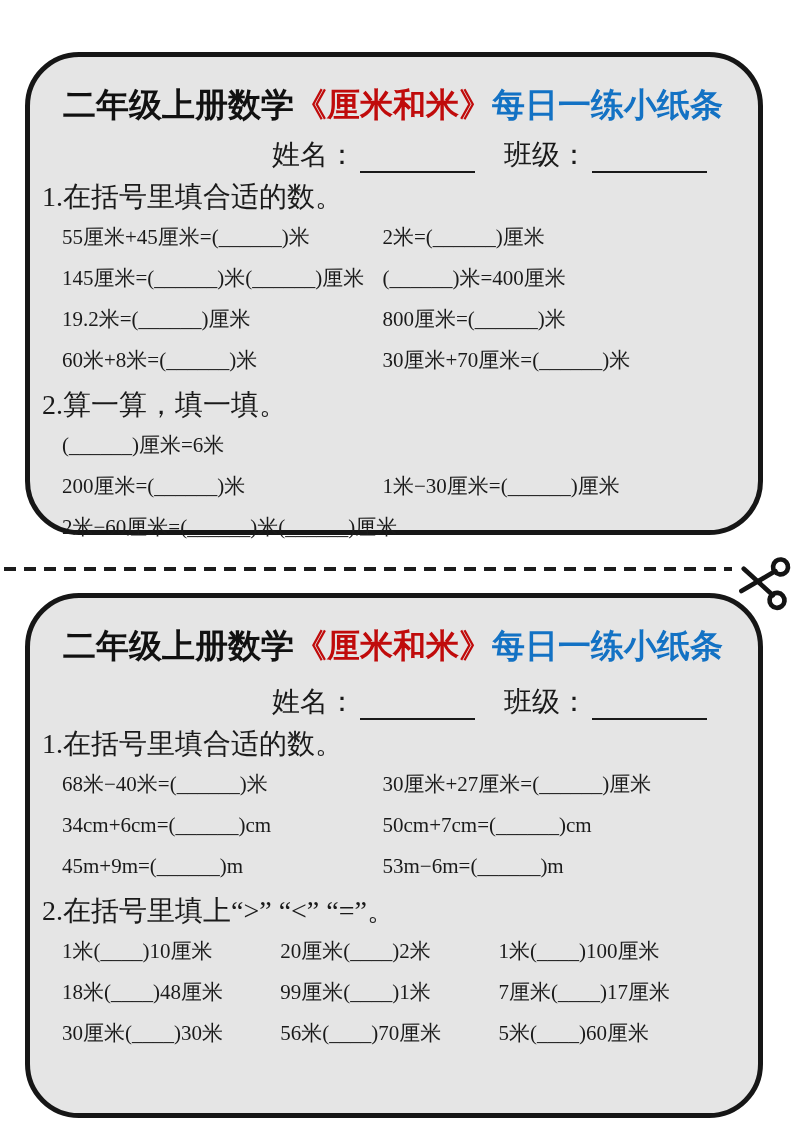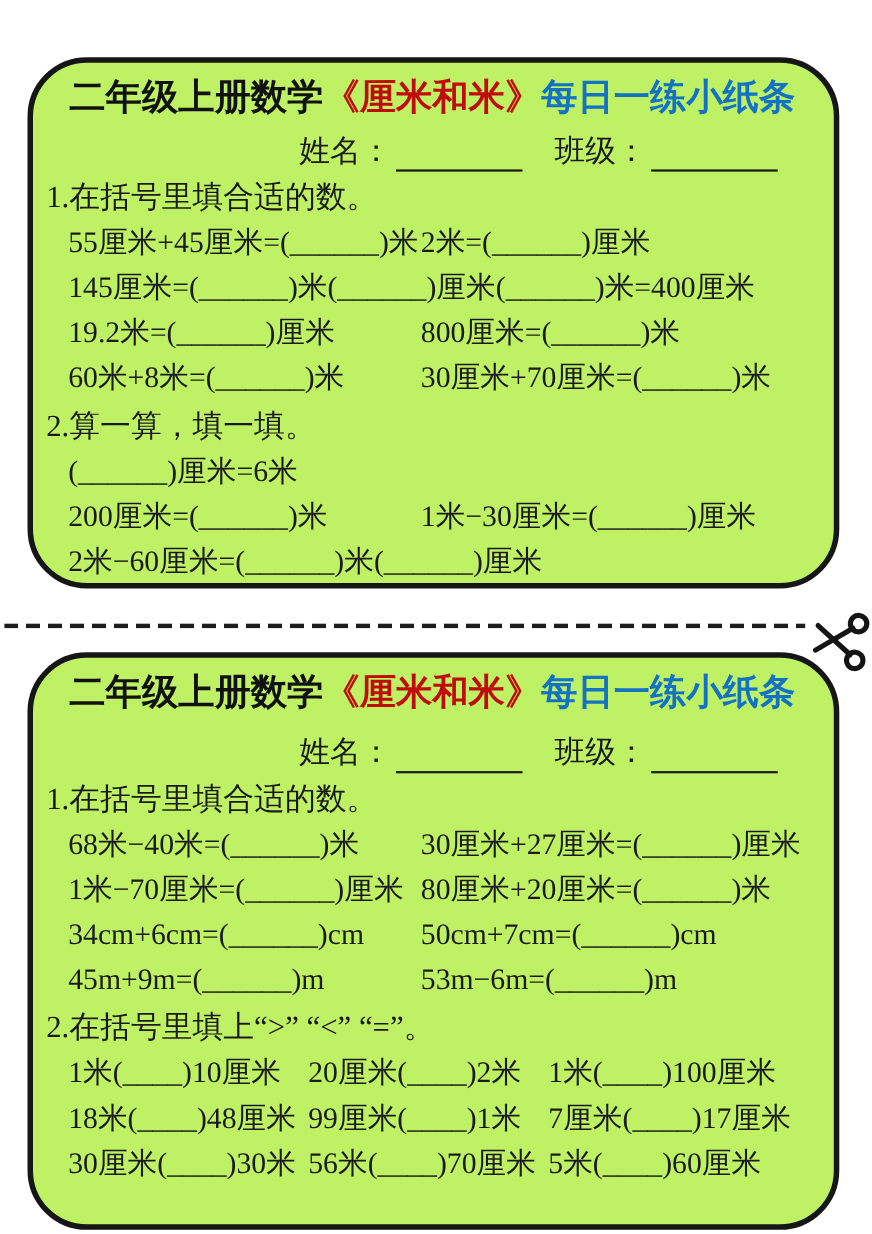--- a/index.html
+++ b/index.html
@@ -3,22 +3,22 @@
 <meta charset="utf-8">
 <style>
   html,body { margin:0; padding:0; }
   body {
     width:793px; height:1122px; position:relative; background:#ffffff;
     font-family:"Liberation Serif","DejaVu Serif",serif; color:#1a1a1a;
     overflow:hidden;
   }
   .card {
     position:absolute; left:25px; width:738px; box-sizing:border-box;
-    background:#bef264; border:5px solid #161616; border-radius:54px;
-    padding:7px 14px 0 12px;
+    background:#e5e5e5; border:5px solid #161616; border-radius:54px;
+    padding:24px 14px 0 12px;
   }
   #card1 { top:52px;  height:483px; }
   #card2 { top:593px; height:525px; }
 
   .title {
     text-align:center; white-space:nowrap;
     font-family:"DejaVu Sans","Liberation Sans",sans-serif;
     font-weight:900; font-size:33px; line-height:48px; color:#111;
   }
   .t-red  { color:#c00b0b; }
@@ -29,21 +29,21 @@
     font-size:28px; line-height:36px; white-space:nowrap;font-family:Liberation Serif, serif;
   }
   .blank {
     display:inline-block; width:115px; height:32px;
     border-bottom:2px solid #1a1a1a; margin-left:4px;
   }
   .cls { margin-left:29px; }
 
   .heading { font-size:28px; line-height:40px; margin-top:4px; white-space:nowrap; }
   .prow {
-    display:flex; padding-left:20px; font-size:27px; line-height:41px;
+    display:flex; padding-left:20px; font-size:21px; line-height:41px;
     white-space:nowrap;
   }
   .cell   { display:inline-block; }
   .cell.l { min-width:47%; }
   .cell.c3a, .cell.c3b { min-width:32%; }
 
   .cut-line {
     position:absolute; top:567px; left:4px; width:728px; height:4px;
     background:repeating-linear-gradient(90deg,#1c1c1c 0 12px,transparent 12px 20px);
   }
@@ -124,24 +124,20 @@
     <span class="blank"></span>
   </div>
 
   <div class="heading">1.在括号里填合适的数。</div>
 
   <div class="prow">
     <span class="cell l">68米−40米=(______)米</span>
     <span class="cell">30厘米+27厘米=(______)厘米</span>
   </div>
   <div class="prow">
-    <span class="cell l">1米−70厘米=(______)厘米</span>
-    <span class="cell">80厘米+20厘米=(______)米</span>
-  </div>
-  <div class="prow">
     <span class="cell l">34cm+6cm=(______)cm</span>
     <span class="cell">50cm+7cm=(______)cm</span>
   </div>
   <div class="prow">
     <span class="cell l">45m+9m=(______)m</span>
     <span class="cell">53m−6m=(______)m</span>
   </div>
 
   <div class="heading">2.在括号里填上“&gt;” “&lt;” “=”。</div>
 

